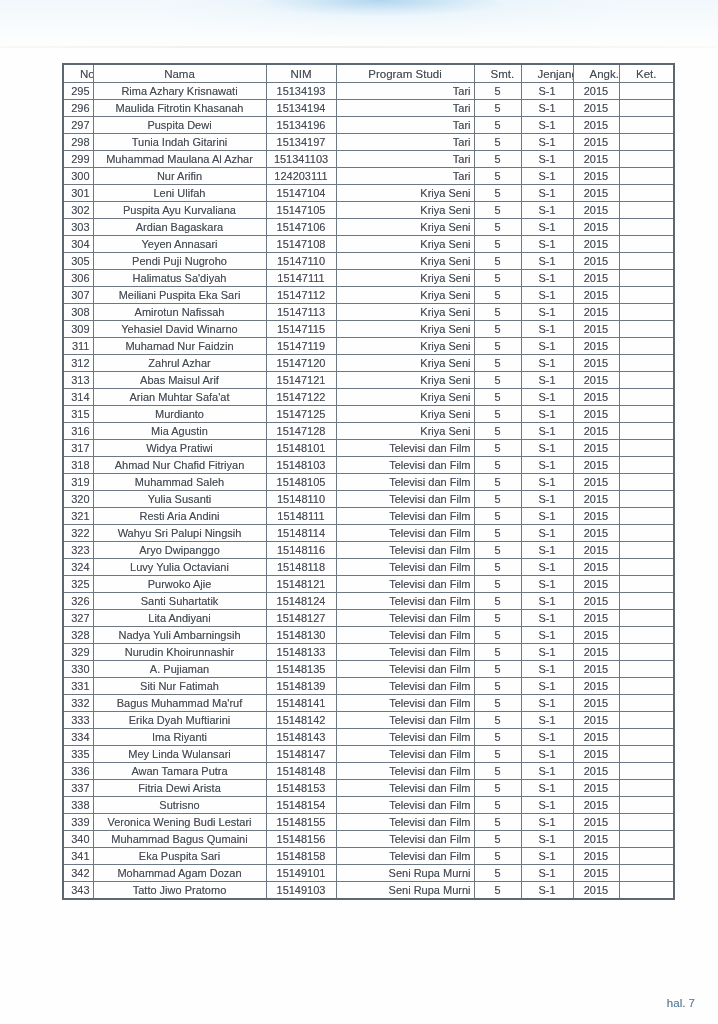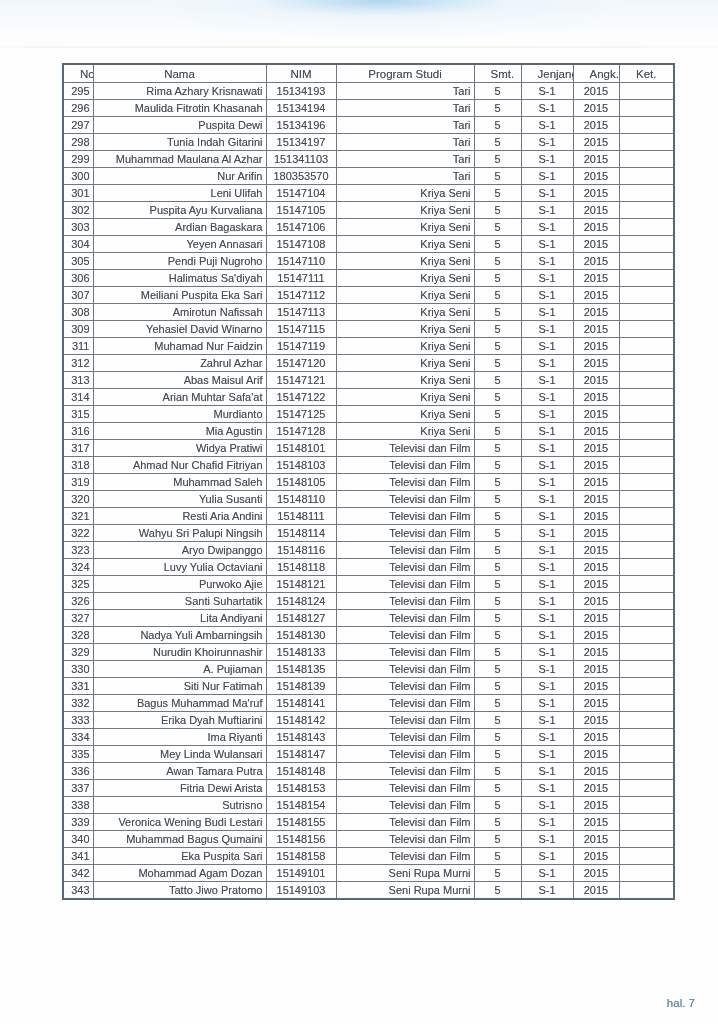--- a/index.html
+++ b/index.html
@@ -92,21 +92,21 @@
   }
   col.c0 { width: 30px; }
   col.c1 { width: 173px; }
   col.c2 { width: 70px; }
   col.c3 { width: 138px; }
   col.c4 { width: 47px; }
   col.c5 { width: 52px; }
   col.c6 { width: 46px; }
   col.c7 { width: 55px; }
   td.col-no   { text-align: right; padding-right: 2px; }
-  td.col-nama { text-align: right; }
+  td.col-nama { text-align: center; }
   td.col-nim  { text-align: center; }
   td.col-prog { text-align: right; }
   td.col-smt, td.col-jenjang, td.col-angk, td.col-ket { text-align: center; }
 
   .page-number {
     position: absolute;
     right: 23px;
     top: 997px;
     font-size: 11.5px;
     color: #5e7e9a;
@@ -191,21 +191,21 @@
         <td class="col-nim">151341103</td>
         <td class="col-prog">Tari</td>
         <td class="col-smt">5</td>
         <td class="col-jenjang">S-1</td>
         <td class="col-angk">2015</td>
         <td class="col-ket"></td>
       </tr>
       <tr>
         <td class="col-no">300</td>
         <td class="col-nama">Nur Arifin</td>
-        <td class="col-nim">180353570</td>
+        <td class="col-nim">124203111</td>
         <td class="col-prog">Tari</td>
         <td class="col-smt">5</td>
         <td class="col-jenjang">S-1</td>
         <td class="col-angk">2015</td>
         <td class="col-ket"></td>
       </tr>
       <tr>
         <td class="col-no">301</td>
         <td class="col-nama">Leni Ulifah</td>
         <td class="col-nim">15147104</td>

